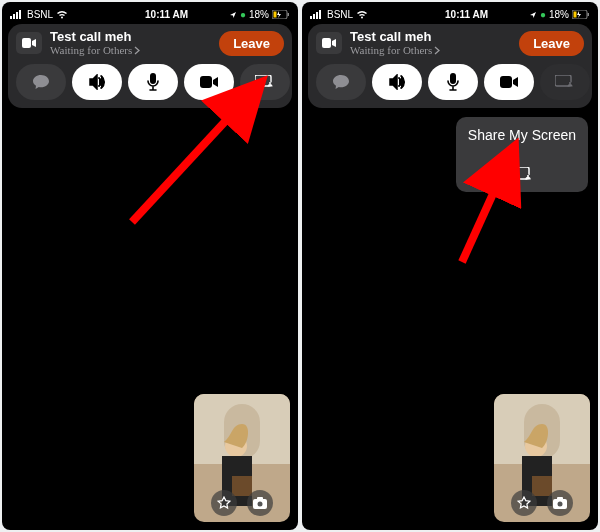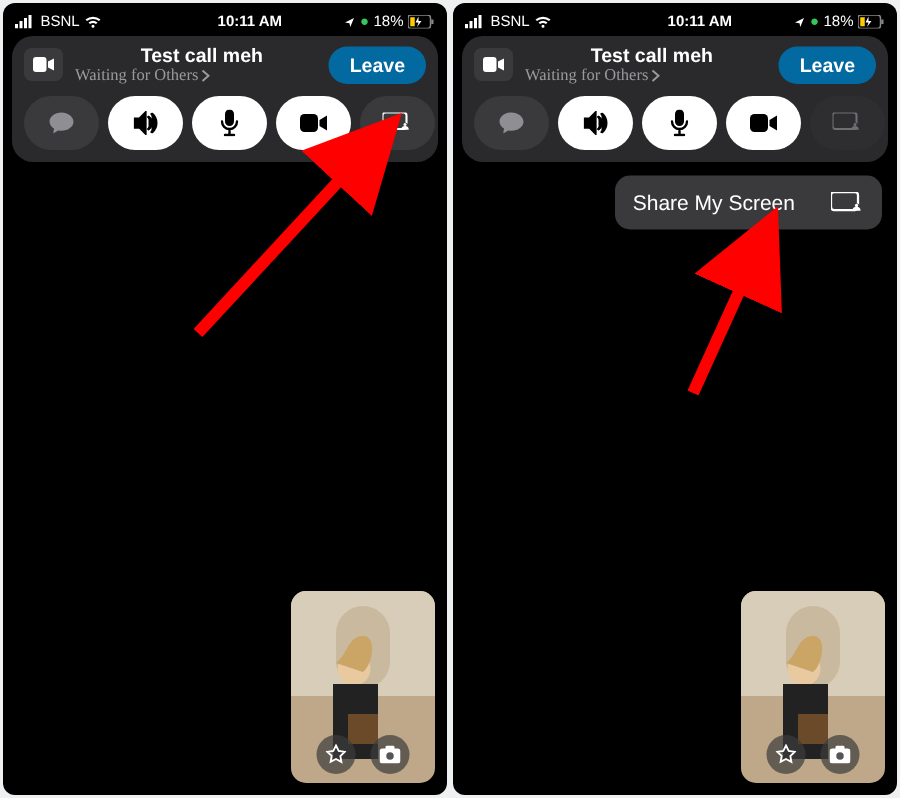--- a/index.html
+++ b/index.html
@@ -32,25 +32,25 @@
     border-radius: 14px;
     padding: 6px 8px 8px 8px;
   }
   .panel-top { display: flex; align-items: center; }
   .cam-tile {
     width: 26px; height: 22px;
     background: #3a3a3c; border-radius: 5px;
     display: flex; align-items: center; justify-content: center;
     flex-shrink: 0;
   }
-  .call-info { flex: 1; min-width: 0; margin-left: 8px; line-height: 1.1; text-align: center; }
+  .call-info { flex: 1; min-width: 0; margin-left: 8px; line-height: 1.1; }
   .call-title { font-size: 13px; font-weight: 600; }
   .call-sub { font-size: 11px; color: #9a9a9e; display: flex; align-items: center; gap: 2px; font-family: Liberation Serif, serif; }
   .leave-btn {
-    background: #0369a1; color: #fff;
+    background: #c2410c; color: #fff;
     font-size: 13px; font-weight: 600;
     border-radius: 14px;
     padding: 5px 14px;
   }
   .controls { display: flex; justify-content: space-between; margin-top: 8px; gap: 6px; }
   .cbtn {
     width: 50px; height: 36px;
     border-radius: 18px;
     display: flex; align-items: center; justify-content: center;
     flex-shrink: 0;
@@ -58,20 +58,21 @@
   .cbtn.dark { background: #3a3a3c; }
   .cbtn.light { background: #fff; }
   .cbtn.dim { background: #2e2e30; }
   .share-popup {
     position: absolute; right: 10px; top: 115px;
     background: #3a3a3c;
     border-radius: 10px;
     display: flex; align-items: center;
     padding: 10px 12px; gap: 24px;
     font-size: 14px;
+    flex-direction: column;
   }
   .pip {
     position: absolute; right: 8px; bottom: 8px;
     width: 96px; height: 128px;
     border-radius: 10px; overflow: hidden;
   }
   .pip-actions {
     position: absolute; bottom: 6px; left: 0; right: 0;
     display: flex; justify-content: center; gap: 10px;
   }

